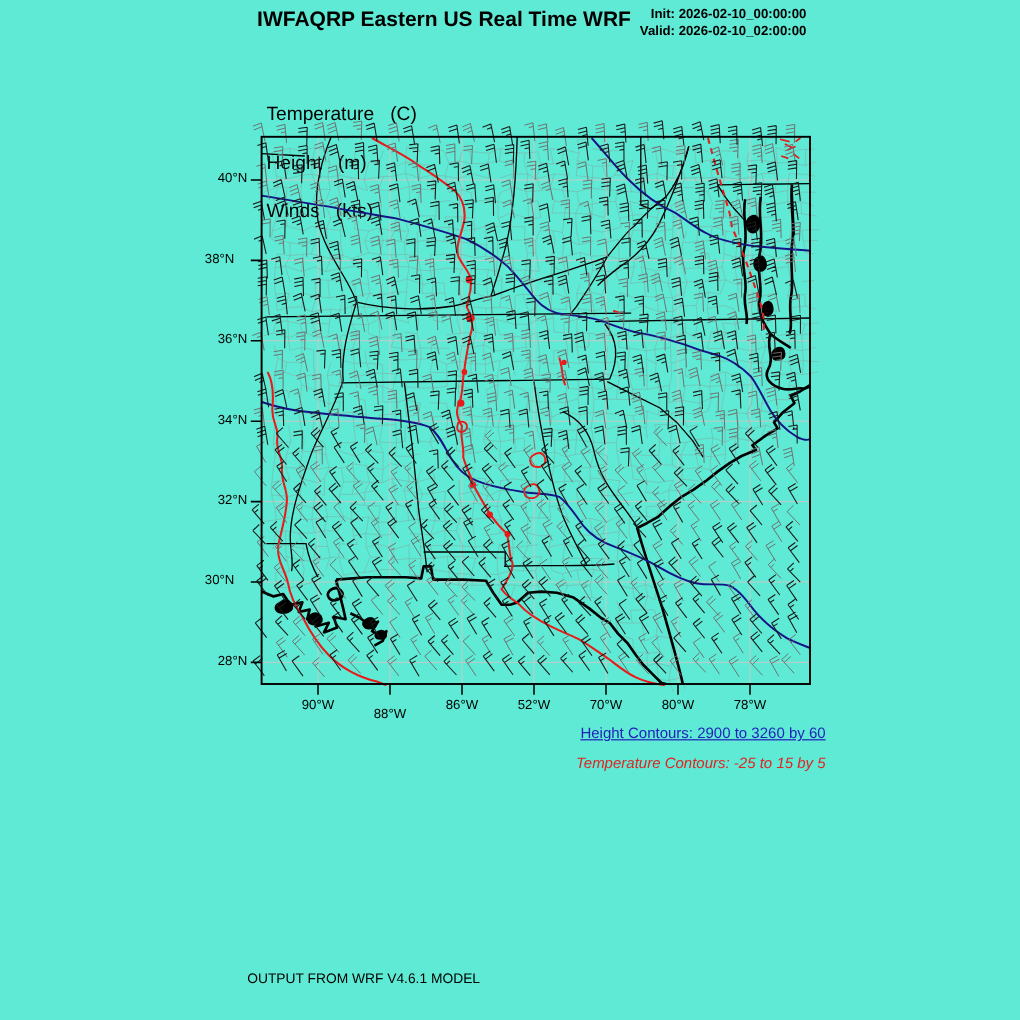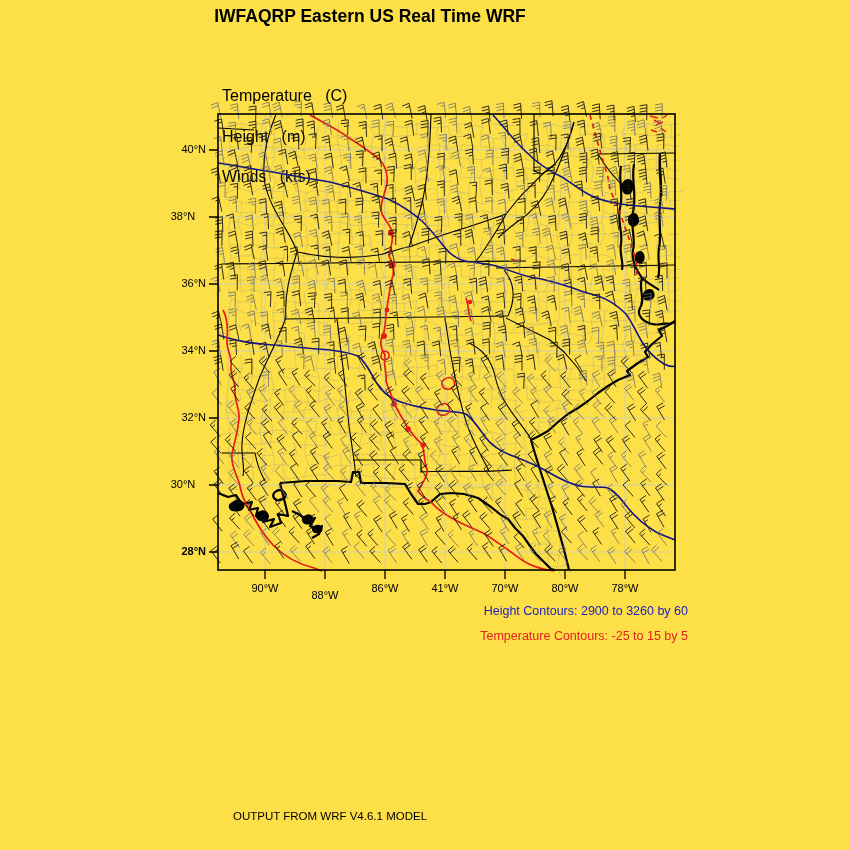--- a/index.html
+++ b/index.html
@@ -1,40 +1,44 @@
 <!DOCTYPE html>
 <html><head>
 <meta charset="utf-8">
 <style>
   html,body{margin:0;padding:0;background:#ffffff;}
-  .page{position:relative;width:850px;height:850px;background:#fde047;overflow:hidden;
+  .page{position:relative;width:850px;height:850px;background:#5eead4;overflow:hidden;
         font-family:"Liberation Sans","DejaVu Sans",sans-serif;color:#000;}
   .title{position:absolute;left:370px;top:6px;transform:translateX(-50%);
          font-size:17.5px;font-weight:bold;white-space:nowrap;}
   .initblock{position:absolute;right:178px;top:5px;text-align:right;
              font-size:11px;font-weight:bold;line-height:14px;white-space:nowrap;}
   .legend{position:absolute;left:222px;top:62px;font-size:16px;line-height:13.5px;white-space:pre;}
   .mapwrap{position:absolute;left:218px;top:114px;width:482px;height:456px;}
   .mapwrap svg{position:absolute;left:0;top:0;overflow:visible;}
   .latlab{position:absolute;width:46px;text-align:right;font-size:11px;white-space:nowrap;}
   .lonlab{position:absolute;width:44px;text-align:center;font-size:11px;white-space:nowrap;}
   .caption{position:absolute;right:162px;font-size:12.5px;white-space:nowrap;}
-  .cap-h{top:604px;}
+  .cap-h{top:604px;text-decoration:underline;}
   .cap-t{top:629px;}
-  .footer{position:absolute;left:233px;font-size:11.5px;white-space:nowrap;}
+  .footer{position:absolute;left:206px;font-size:11.5px;white-space:nowrap;}
   .f1{top:810px;}
   .f2{top:824px;}
 </style>
 </head>
 <body>
 
 <div class="page">
 
   <div class="title">IWFAQRP Eastern US Real Time WRF</div>
 
+  <div class="initblock">
+    <div>Init: 2026-02-10_00:00:00</div>
+    <div>Valid: 2026-02-10_02:00:00</div>
+  </div>
 
   <div class="legend">
     <div>Temperature   (C)</div>
     <div>Height   (m)</div>
     <div>Winds   (kts)</div>
   </div>
 
   <div class="mapwrap">
     <svg id="mapsvg" width="457" height="456" viewBox="0 0 457 456">
         <g stroke="#c9c9c9" stroke-width="0.8">
@@ -130,31 +134,31 @@
         <rect x="0" y="0" width="457" height="456" fill="none" stroke="#000" stroke-width="1.6"></rect>
         <path d="M0,36l-9,0M0,103l-9,0M0,170l-9,0M0,237l-9,0M0,304l-9,0M0,371l-9,0M0,438l-9,0M47,456l0,9M107,456l0,9M167,456l0,9M227,456l0,9M287,456l0,9M347,456l0,9M407,456l0,9" stroke="#000" stroke-width="1.3" fill="none"></path>
       </svg>
     <div id="latlabels">
         <div class="latlab" style="left: -58px; top: 29px;">40°N</div>
         <div class="latlab" style="left: -58px; top: 96px; text-align: center;">38°N</div>
         <div class="latlab" style="left: -58px; top: 163px;">36°N</div>
         <div class="latlab" style="left: -58px; top: 230px;">34°N</div>
         <div class="latlab" style="left: -58px; top: 297px;">32°N</div>
         <div class="latlab" style="left: -58px; top: 364px; text-align: center;">30°N</div>
-        <div class="latlab" style="left: -58px; top: 431px; font-weight: bold;">28°N</div>
+        <div class="latlab" style="left: -58px; top: 431px;">28°N</div>
       </div>
     <div id="lonlabels">
         <div class="lonlab" style="left: 25px; top: 468px;">90°W</div>
         <div class="lonlab" style="left: 85px; top: 475px;">88°W</div>
         <div class="lonlab" style="left: 145px; top: 468px;">86°W</div>
-        <div class="lonlab" style="left: 205px; top: 468px;">41°W</div>
+        <div class="lonlab" style="left: 205px; top: 468px;">52°W</div>
         <div class="lonlab" style="left: 265px; top: 468px;">70°W</div>
         <div class="lonlab" style="left: 325px; top: 468px;">80°W</div>
         <div class="lonlab" style="left: 385px; top: 468px;">78°W</div>
       </div>
   </div>
 
   <div class="caption cap-h" id="cap-h" style="color: rgb(34, 34, 187);">Height Contours: 2900 to 3260 by 60</div>
-  <div class="caption cap-t" id="cap-t" style="color: rgb(227, 34, 34);">Temperature Contours: -25 to 15 by 5</div>
+  <div class="caption cap-t" id="cap-t" style="color: rgb(227, 34, 34); font-style: italic;">Temperature Contours: -25 to 15 by 5</div>
 
   <div class="footer f1">OUTPUT FROM WRF V4.6.1 MODEL</div>
 
 </div>
 
 </body></html>

